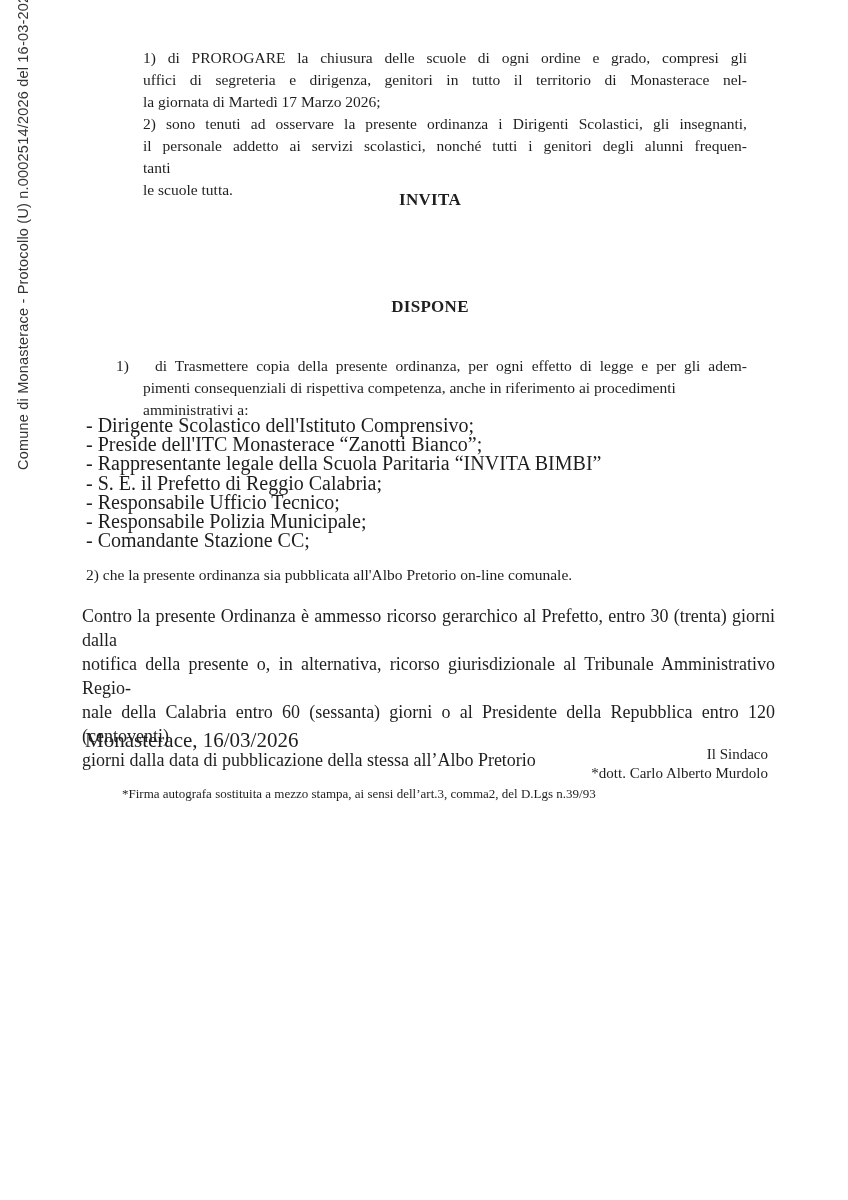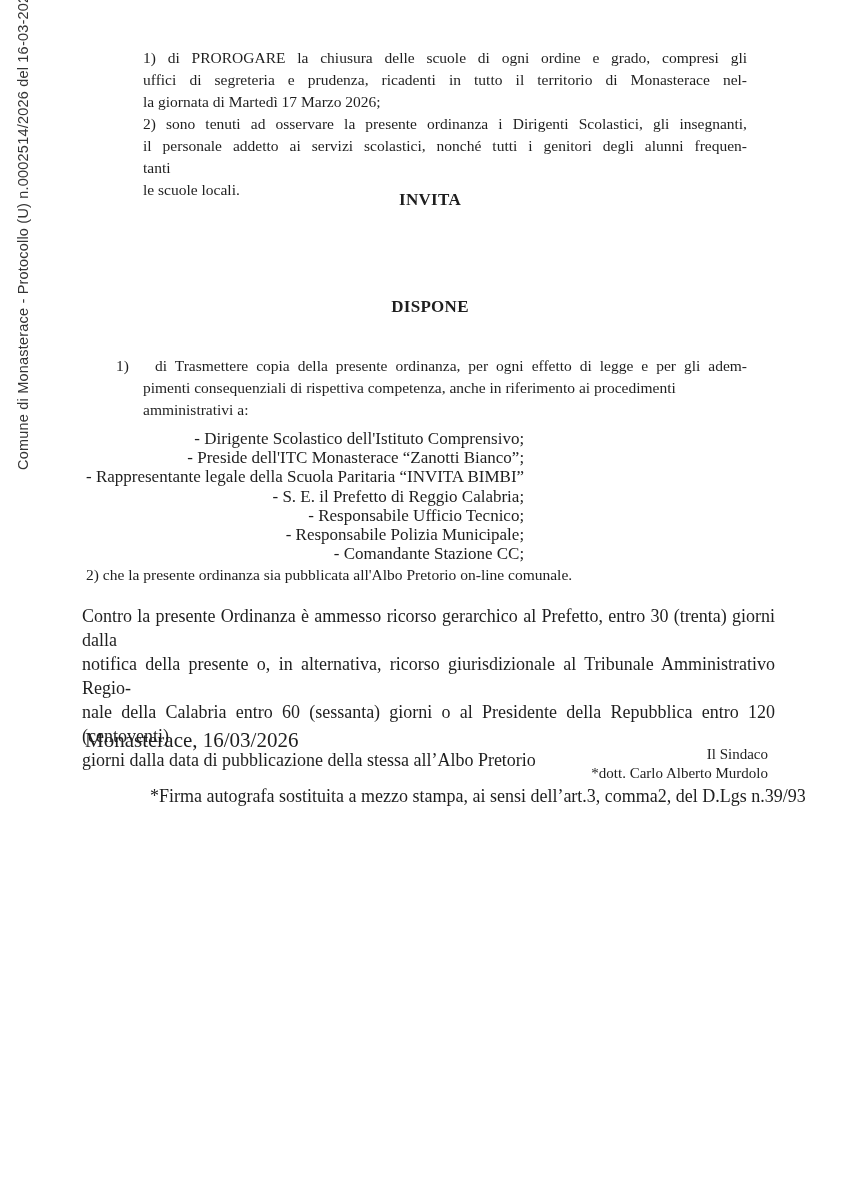--- a/index.html
+++ b/index.html
@@ -57,62 +57,61 @@
   .trasmettere {
     left: 143px; top: 355px; width: 604px;
     font-size: 15.5px; line-height: 22px;
   }
   .trasmettere .marker {
     position: absolute;
     left: -27px; top: 0;
   }
   .trasmettere .l1 { text-indent: 12px; }
   .recipients {
-    left: 86px; top: 429px;
-    font-size: 17px; line-height: 19.2px; text-align: right;
+    left: 86px; top: 416px;
+    font-size: 20px; line-height: 19.2px;
   }
   .item2b {
     left: 86px; top: 566px;
     font-size: 15.5px;
   }
   .contro {
     left: 82px; top: 604px; width: 693px;
     font-size: 18px; line-height: 24px;
   }
   .placedate {
     left: 85px; top: 728px;
     font-size: 21px;
   }
   .signature {
     right: 80px; top: 745px; width: 210px;
     text-align: right;
     font-size: 15px; line-height: 19px;
   }
   .footnote {
     left: 122px; top: 786px;
-    font-size: 18px;
-    margin-left: 28px;
+    font-size: 13px;
   }
   b { font-weight: normal; }
 </style>
 </head>
 <body>
 
 <div class="page">
 
   <div class="stamp">Comune di Monasterace - Protocollo (U) n.0002514/2026 del 16-03-2026</div>
 
   <div class="blk b1">
     <div class="line jl"><span>1) di </span><b>PROROGARE</b><span> la chiusura delle scuole di ogni ordine e grado, compresi gli</span></div>
-    <div class="line jl">uffici di segreteria e prudenza, ricadenti in tutto il territorio di Monasterace nel-</div>
+    <div class="line jl">uffici di segreteria e dirigenza, genitori in tutto il territorio di Monasterace nel-</div>
     <div class="line"><span>la giornata di </span><b>Martedì 17 Marzo 2026</b><span>;</span></div>
     <div class="line jl">2) sono tenuti ad osservare la presente ordinanza i Dirigenti Scolastici, gli insegnanti,</div>
     <div class="line jl">il personale addetto ai servizi scolastici, nonché tutti i genitori degli alunni frequen-</div>
     <div class="line">tanti</div>
-    <div class="line">le scuole locali.</div>
+    <div class="line">le scuole tutta.</div>
   </div>
 
   <div class="blk heading invita-h">INVITA</div>
 
 
   <div class="blk heading dispone-h">DISPONE</div>
 
   <div class="blk trasmettere">
     <span class="marker">1)</span>
     <div class="line jl l1">di Trasmettere copia della presente ordinanza, per ogni effetto di legge e per gli adem-</div>

